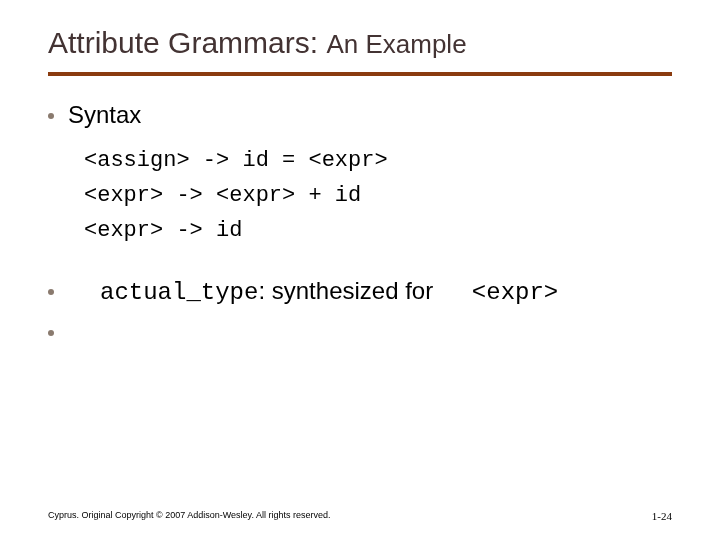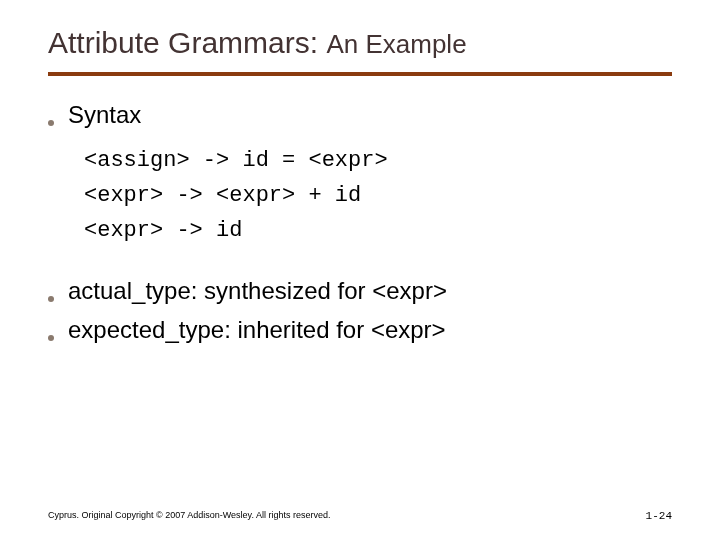--- a/index.html
+++ b/index.html
@@ -33,21 +33,21 @@
     border: none;
     border-top: 4px solid #8a3b0f;
     margin: 0 0 22px 0;
   }
   .body {
     font-size: 24px;
     line-height: 1.45;
   }
   .bullet {
     display: flex;
-    align-items: center;
+    align-items: flex-start;
     margin-bottom: 4px;
   }
   .bullet .dot {
     width: 6px;
     height: 6px;
     background: #8a7a6e;
     border-radius: 50%;
     margin-top: 15px;
     margin-right: 14px;
     flex: 0 0 auto;
@@ -55,38 +55,39 @@
   .code-block {
     font-family: "Courier New", Courier, monospace;
     font-size: 22px;
     line-height: 1.6;
     margin-left: 36px;
     margin-top: 10px;
     margin-bottom: 26px;
     white-space: pre;
   }
   .mono {
-    font-family: Liberation Sans, sans-serif;
+    font-family: Liberation Mono, monospace;
+    margin-left: 32px;
   }
   .footer {
     position: absolute;
     left: 48px;
     bottom: 18px;
     font-size: 9px;
     font-family: Arial, sans-serif;
     line-height: 1.3;
     color: #000;
     max-width: 360px;
   }
   .pagenum {
     position: absolute;
     right: 48px;
     bottom: 18px;
     font-size: 11px;
-    font-family: Liberation Mono, monospace;
+    font-family: Liberation Serif, serif;
     color: #000;
   }
 </style>
 </head>
 <body>
 
 <div class="slide">
 
   <div class="title">
     <span>Attribute Grammars:</span>
@@ -108,23 +109,20 @@
 
     <div class="bullet">
       <span class="dot"></span>
       <span>
         <span class="mono">actual_type</span><span>: synthesized for </span><span class="mono">&lt;expr&gt;</span>
       </span>
     </div>
 
     <div class="bullet">
       <span class="dot"></span>
-      <span>
-        <span class="mono">expected_type</span><span>: inherited for </span><span class="mono">&lt;expr&gt;</span>
-      </span>
     </div>
 
   </div>
 
   <div class="footer">
     <br>
     <span>Cyprus. Original Copyright © 2007 Addison-Wesley. All rights reserved.</span>
   </div>
 
   <div class="pagenum">1-24</div>

